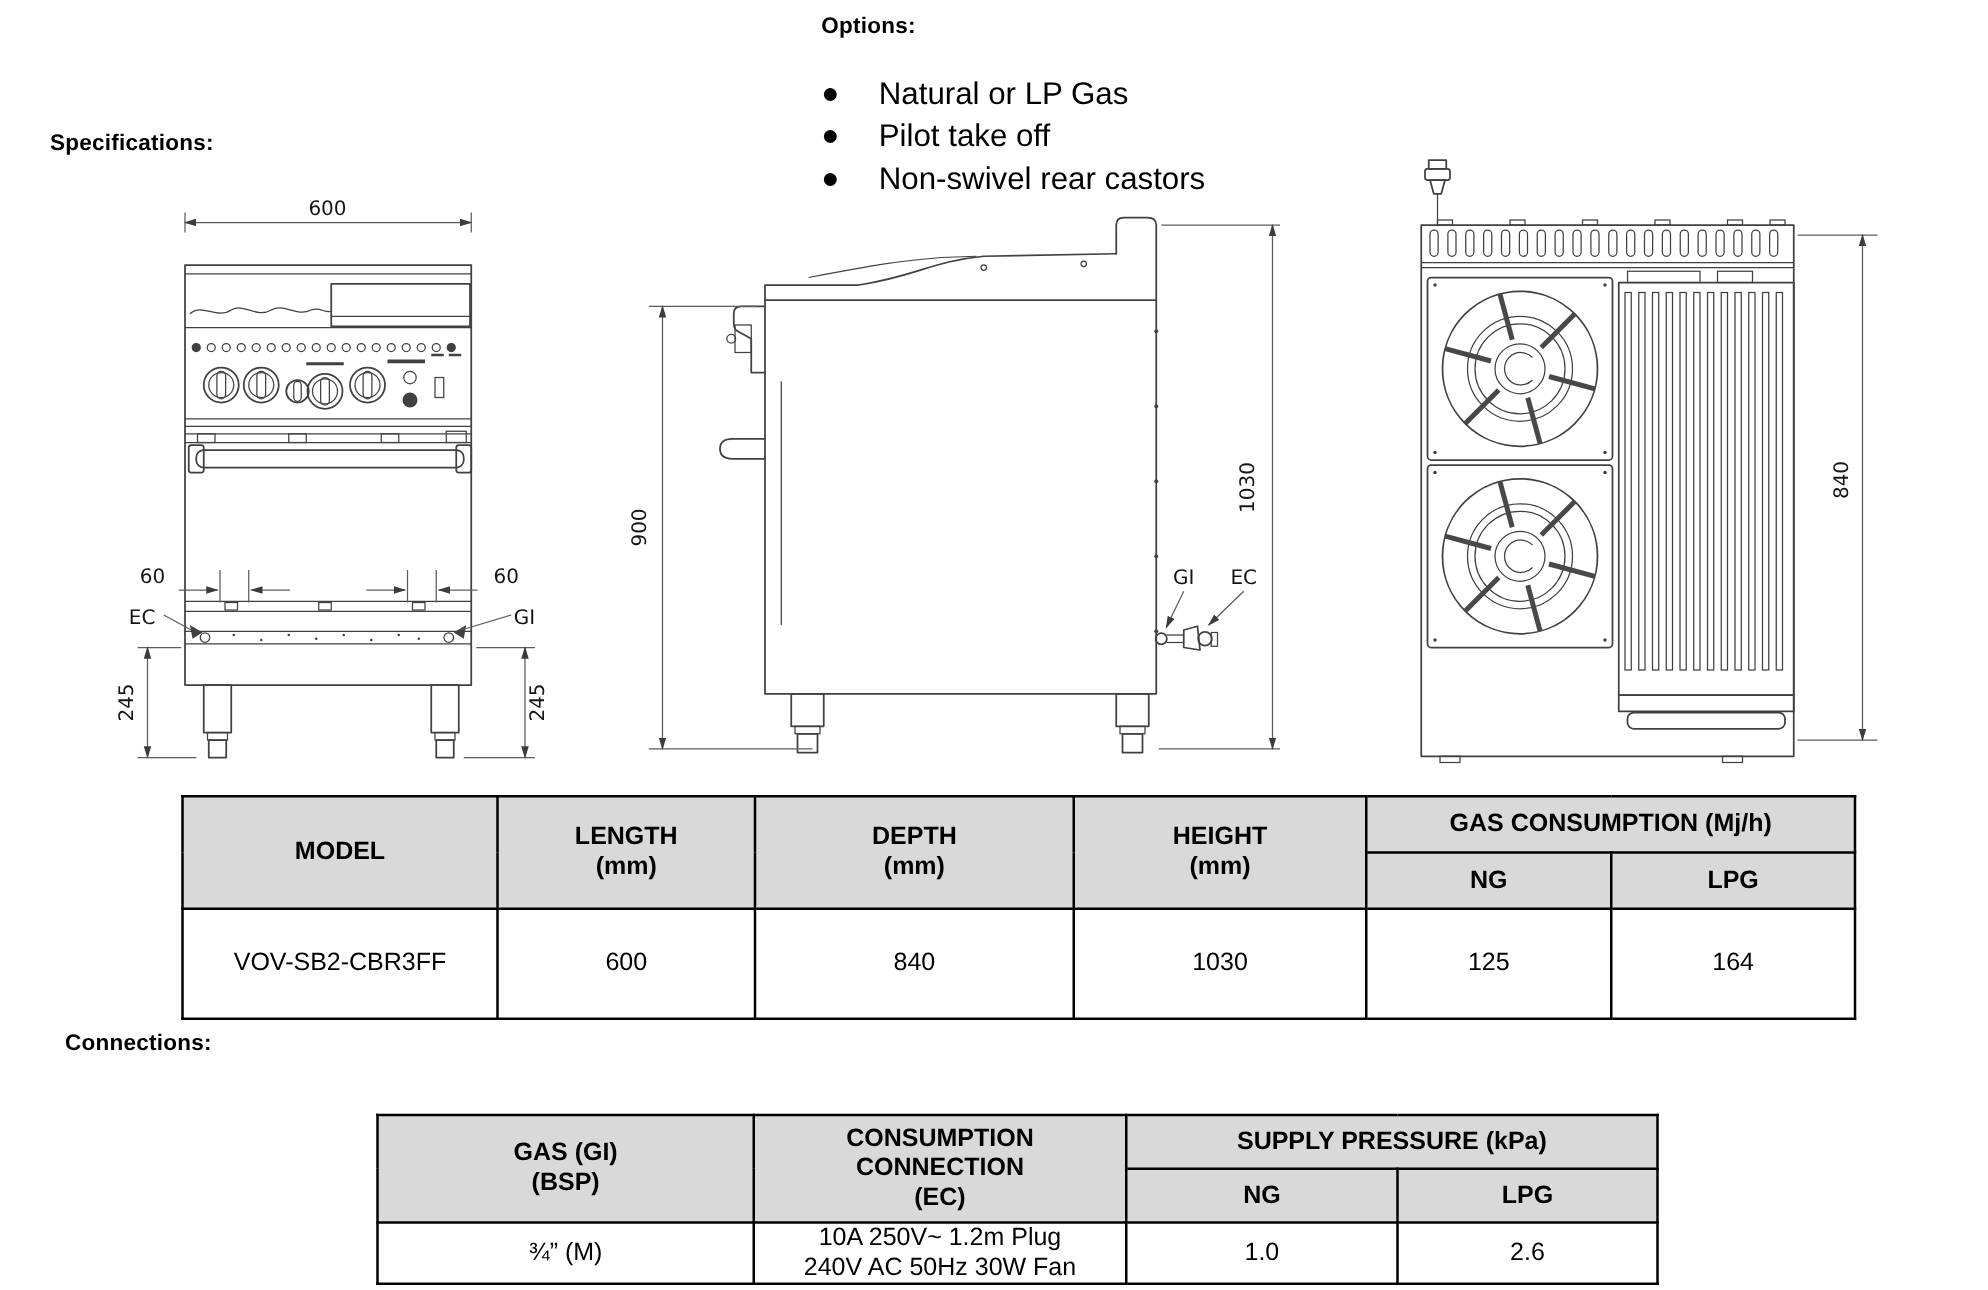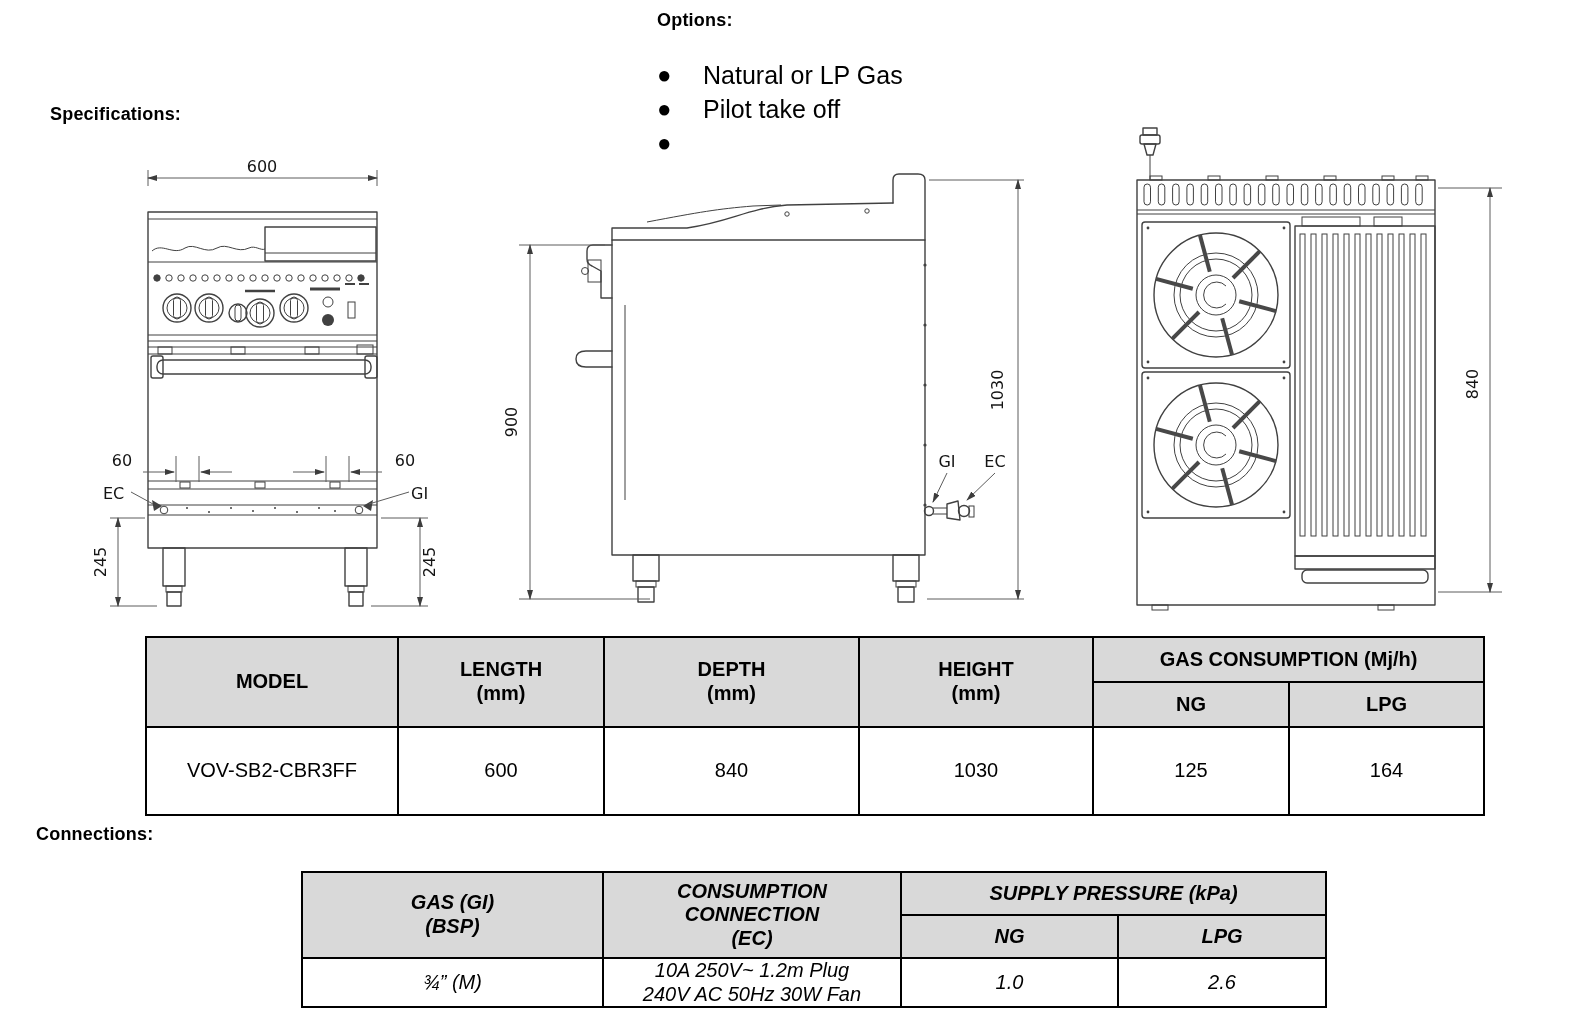--- a/index.html
+++ b/index.html
@@ -17,28 +17,28 @@
   .olt{fill:none;stroke:#414141;stroke-width:1;}
   .diml{fill:none;stroke:#5c5c5c;stroke-width:1;}
   .fd{fill:#414141;stroke:none;}
   text.dt{font-family:"DejaVu Sans",sans-serif;font-size:16px;fill:#141414;stroke:none;}
 </style>
 </head>
 <body>
 
 <div class="sheet">
 
-  <div class="h1" style="left:50px;top:104px;">Specifications:</div>
+  <div class="h1" style="left:40px;top:104px;">Specifications:</div>
   <div class="h1" style="left:657px;top:10px;">Options:</div>
-  <div class="h1" style="left:36px;top:824px;">Connections:</div>
+  <div class="h1" style="left:52px;top:824px;">Connections:</div>
 
   <div class="bullets">
     <div class="bullet-item"><span class="bullet-dot">●</span><span>Natural or LP Gas</span></div>
     <div class="bullet-item"><span class="bullet-dot">●</span><span>Pilot take off</span></div>
-    <div class="bullet-item"><span class="bullet-dot">●</span></div>
+    <div class="bullet-item"><span class="bullet-dot">●</span><span>Non-swivel rear castors</span></div>
   </div>
 
   <svg style="left:95px;top:150px;" width="390" height="470" viewBox="0 0 390 470">
     <defs>
       <marker id="arrF" markerWidth="11" markerHeight="8" refX="9" refY="3" orient="auto-start-reverse">
         <path d="M0,0 L10,3 L0,6 Z" fill="#3c3c3c"></path>
       </marker>
       <pattern id="hatchF" width="7" height="34" patternUnits="userSpaceOnUse">
         <path d="M1,34 L6,0" stroke="#414141" stroke-width="1" fill="none"></path>
       </pattern>
@@ -415,21 +415,21 @@
       <td>VOV-SB2-CBR3FF</td>
       <td>600</td>
       <td>840</td>
       <td>1030</td>
       <td>125</td>
       <td>164</td>
     </tr>
   </tbody>
     </table>
 
-  <table style="left:301px;top:871px;width:1024px;font-style:italic;">
+  <table style="left:301px;top:891px;width:1024px;">
     <colgroup>
       <col style="width:301px">
         <col style="width:298px">
         <col style="width:217px">
         <col style="width:208px">
     </colgroup>
     <tbody>
         <tr style="height:43px;">
       <td class="th" rowspan="2">
         <div>GAS (GI)</div>

